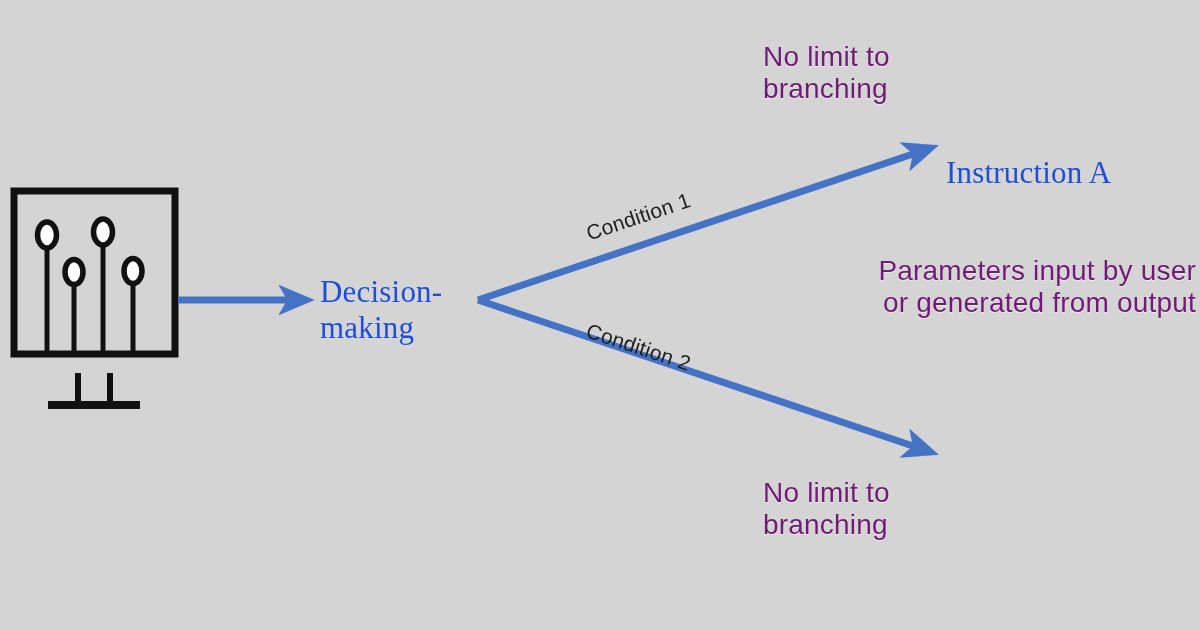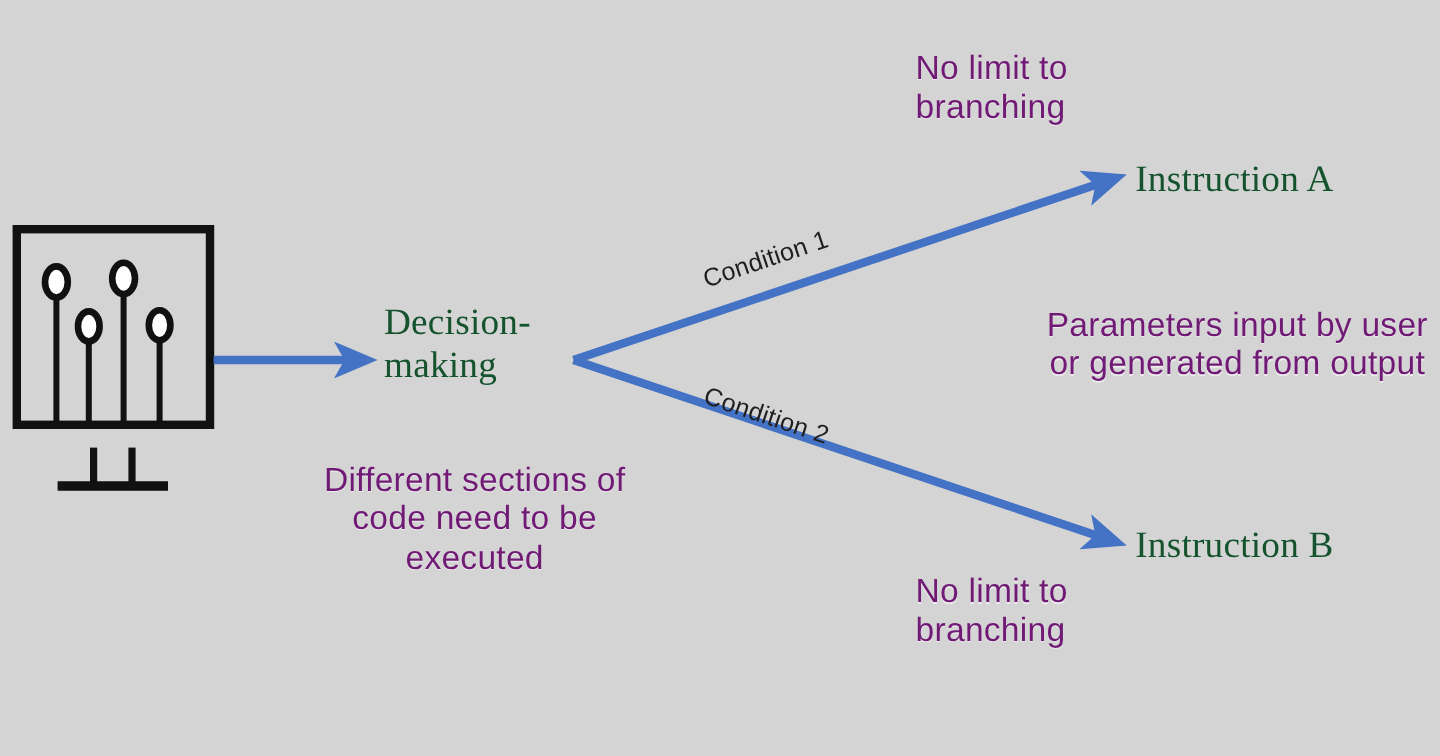--- a/index.html
+++ b/index.html
@@ -26,24 +26,25 @@
     height: 630px;
     pointer-events: none;
   }
   .txt {
     position: absolute;
     white-space: pre-line;
     line-height: 1.16;
     letter-spacing: 0.2px;
   }
   .black-node {
-    color: #14532d;
+    color: #1d4ed8;
     font-size: 31px;
     font-family: "Liberation Serif", serif;
     text-align: center;
+    margin-top: 24px;
   }
   .blue-note {
     color: #701a75;
     font-size: 28px;
     font-family: "Liberation Sans", sans-serif;
     text-shadow: 0 1px 0 rgba(255,255,255,0.55);
   }
   .cond-label {
     color: #1f1f1f;
     font-size: 21px;
@@ -88,21 +89,21 @@
   #note-branch-bottom {
     left: 763px;
     top: 477px;
     width: 230px;
     text-align: left;
   }
   #note-parameters {
     left: 866px;
     top: 255px;
     width: 330px;
-    text-align: center;
+    text-align: right;
   }
 
   
   #condition-1 {
     left: 587px;
     top: 222px;
     transform: rotate(-18.5deg);
   }
   #condition-2 {
     left: 587px;
@@ -146,29 +147,25 @@
     <line x1="478" y1="300" x2="925" y2="150" stroke="#4472c4" stroke-width="7" marker-end="url(#arrowhead-blue)"></line>
 
     <line x1="478" y1="300" x2="925" y2="450" stroke="#4472c4" stroke-width="7" marker-end="url(#arrowhead-blue)"></line>
   </svg>
 
   <div class="txt black-node" id="decision-making">Decision-
 making</div>
 
   <div class="txt black-node" id="instruction-a">Instruction A</div>
 
-  <div class="txt black-node" id="instruction-b">Instruction B</div>
 
   <div class="txt cond-label" id="condition-1">Condition 1</div>
 
   <div class="txt cond-label" id="condition-2">Condition 2</div>
 
-  <div class="txt blue-note" id="note-sections">Different sections of
-code need to be
-executed</div>
 
   <div class="txt blue-note" id="note-branch-top">No limit to
 branching</div>
 
   <div class="txt blue-note" id="note-branch-bottom">No limit to
 branching</div>
 
   <div class="txt blue-note" id="note-parameters">Parameters input by user
 or generated from output</div>
 

